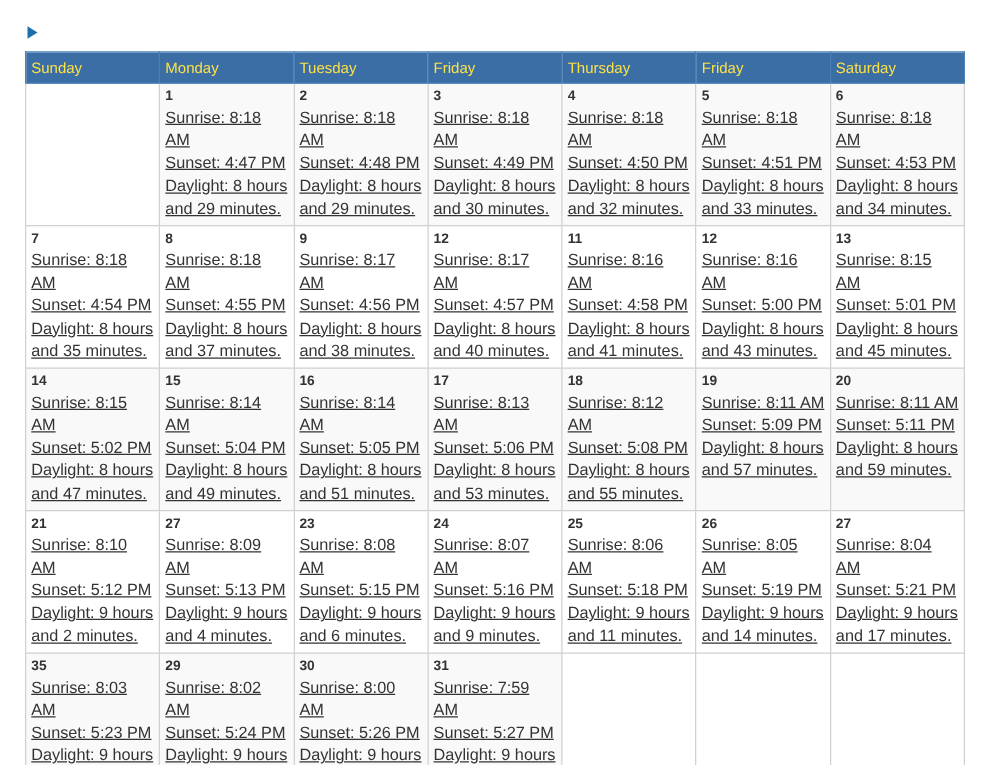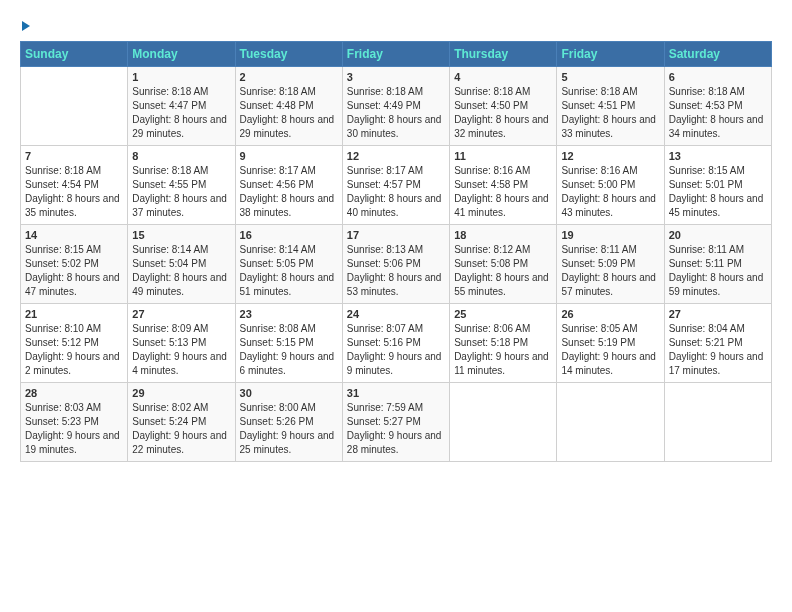--- a/index.html
+++ b/index.html
@@ -62,23 +62,23 @@
       font-size: 14px;
       color: #555;
     }
     table {
       width: 100%;
       border-collapse: collapse;
       table-layout: fixed;
     }
     thead tr th {
       background: #3a6ea5;
-      color: #5eead4;
+      color: #fde047;
       font-size: 12px;
-      font-weight: bold;
+      font-weight: normal;
       padding: 5px 4px;
       text-align: left;
       border: 1px solid #4a80b8;
     }
     tbody tr td {
       vertical-align: top;
       border: 1px solid #d0d0d0;
       padding: 4px 4px;
       font-size: 9.5px;
       color: #333;
@@ -88,23 +88,24 @@
     tbody tr:nth-child(odd) td {
       background: #f9f9f9;
     }
     .day-number {
       font-weight: bold;
       font-size: 11px;
       display: block;
       margin-bottom: 2px;
     }
     .cell-text {
-      font-size: 10px;
+      font-size: 13px;
       line-height: 1.4;
       color: #333;
+      text-decoration: underline;
     }
     .empty-cell {
       background: #fff !important;
     }
   </style>
 </head>
 <body>
 
 <div class="page">
   <div class="header">
@@ -164,21 +165,21 @@
         <tr>
           <td><span class="day-number">21</span><span class="cell-text">Sunrise: 8:10 AM<br>Sunset: 5:12 PM<br>Daylight: 9 hours and 2 minutes.</span></td>
           <td><span class="day-number">27</span><span class="cell-text">Sunrise: 8:09 AM<br>Sunset: 5:13 PM<br>Daylight: 9 hours and 4 minutes.</span></td>
           <td><span class="day-number">23</span><span class="cell-text">Sunrise: 8:08 AM<br>Sunset: 5:15 PM<br>Daylight: 9 hours and 6 minutes.</span></td>
           <td><span class="day-number">24</span><span class="cell-text">Sunrise: 8:07 AM<br>Sunset: 5:16 PM<br>Daylight: 9 hours and 9 minutes.</span></td>
           <td><span class="day-number">25</span><span class="cell-text">Sunrise: 8:06 AM<br>Sunset: 5:18 PM<br>Daylight: 9 hours and 11 minutes.</span></td>
           <td><span class="day-number">26</span><span class="cell-text">Sunrise: 8:05 AM<br>Sunset: 5:19 PM<br>Daylight: 9 hours and 14 minutes.</span></td>
           <td><span class="day-number">27</span><span class="cell-text">Sunrise: 8:04 AM<br>Sunset: 5:21 PM<br>Daylight: 9 hours and 17 minutes.</span></td>
         </tr>
         <tr>
-          <td><span class="day-number">28</span><span class="cell-text">Sunrise: 8:03 AM<br>Sunset: 5:23 PM<br>Daylight: 9 hours and 19 minutes.</span></td>
+          <td><span class="day-number">35</span><span class="cell-text">Sunrise: 8:03 AM<br>Sunset: 5:23 PM<br>Daylight: 9 hours and 19 minutes.</span></td>
           <td><span class="day-number">29</span><span class="cell-text">Sunrise: 8:02 AM<br>Sunset: 5:24 PM<br>Daylight: 9 hours and 22 minutes.</span></td>
           <td><span class="day-number">30</span><span class="cell-text">Sunrise: 8:00 AM<br>Sunset: 5:26 PM<br>Daylight: 9 hours and 25 minutes.</span></td>
           <td><span class="day-number">31</span><span class="cell-text">Sunrise: 7:59 AM<br>Sunset: 5:27 PM<br>Daylight: 9 hours and 28 minutes.</span></td>
           <td class="empty-cell"></td>
           <td class="empty-cell"></td>
           <td class="empty-cell"></td>
         </tr>
       </tbody>
   </table>
 </div>

